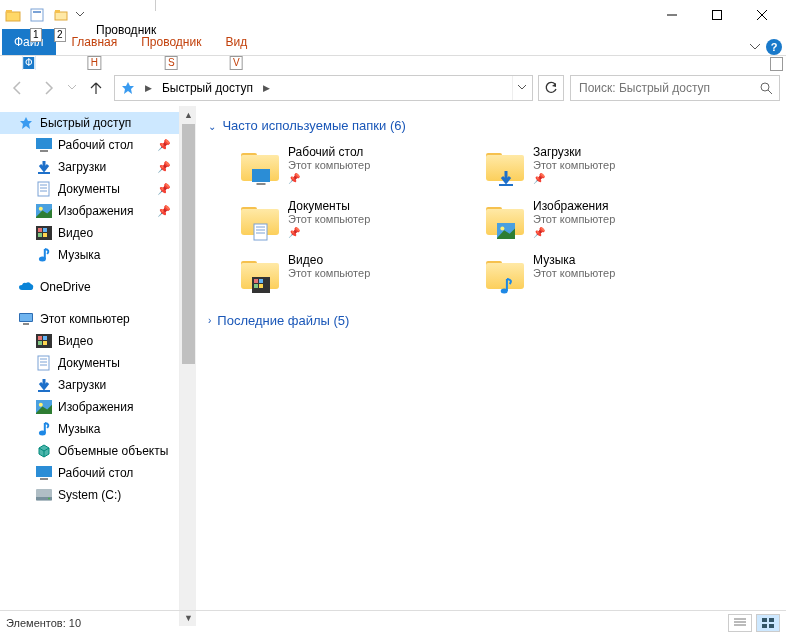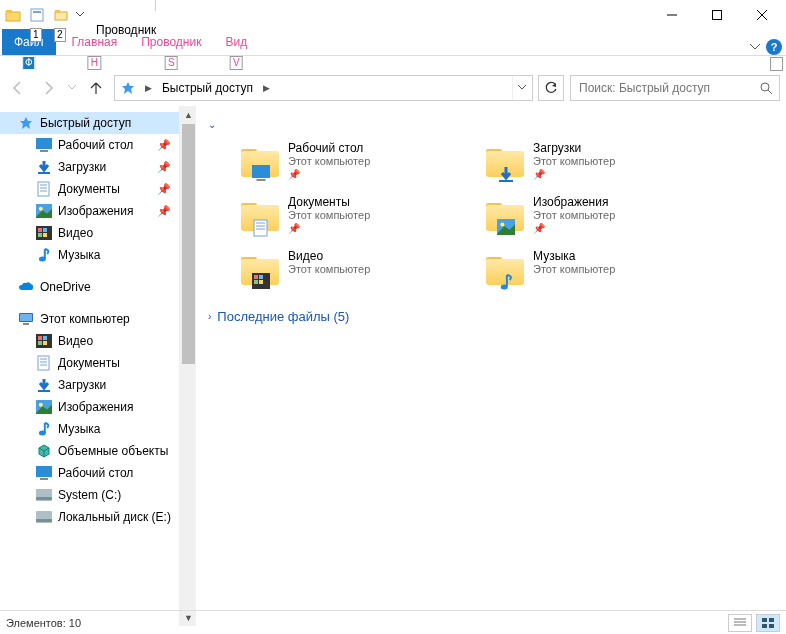--- a/index.html
+++ b/index.html
@@ -7,21 +7,21 @@
   .titlebar { height:30px; display:flex; align-items:center; padding:0 2px; }
   .qat { display:flex; align-items:center; gap:2px; }
   .qat-icon { width:22px; height:22px; display:flex; align-items:center; justify-content:center; position:relative; }
   .key-hint { position:absolute; bottom:-16px; left:4px; background:#fff; border:1px solid #999; font-size:10px; padding:0 2px; line-height:12px; z-index:10; }
   .title-wrap { display:flex; align-items:flex-end; gap:12px; margin-left:10px;flex-direction:column; }
   .title-sep { width:1px; height:18px; background:#ccc; }
   .title-text { font-size:12px; }
   .wincontrols { margin-left:auto; display:flex; }
   .wincontrols > div { width:45px; height:30px; display:flex; align-items:center; justify-content:center; font-size:12px; }
   .ribbon { height:26px; display:flex; align-items:flex-end; padding-left:2px; border-bottom:1px solid #ddd; }
-  .ribbon-tab { position:relative; height:26px; padding:0 12px; display:flex; align-items:center; font-size:12px; color:#ec4899; }
+  .ribbon-tab { position:relative; height:26px; padding:0 12px; display:flex; align-items:center; font-size:12px; color:#c2410c; }
   .ribbon-tab.file { background:#1979ca; color:#fff; margin-right:4px; }
   .ribbon-key { position:absolute; bottom:-15px; left:50%; transform:translateX(-50%); background:#fff; border:1px solid #999; font-size:10px; padding:0 2px; line-height:12px; z-index:10; }
   .ribbon-right { margin-left:auto; display:flex; align-items:center; gap:6px; padding-right:4px; }
   .expand-hint { width:16px; height:16px; background:#1979ca; color:#fff; border-radius:50%; font-size:11px; font-weight:bold; display:flex; align-items:center; justify-content:center; position:relative; }
   .addrbar { height:36px; display:flex; align-items:center; gap:6px; padding:4px 6px; margin-top:14px; }
   .nav-btn { width:24px; height:24px; display:flex; align-items:center; justify-content:center; color:#888; border-radius:2px; }
   .nav-btn.enabled { color:#333; }
   .addr-box { flex:1; height:26px; border:1px solid #ccc; display:flex; align-items:center; padding:0 2px; gap:2px; }
   .addr-part { display:flex; align-items:center; gap:4px; padding:0 4px; height:100%; }
   .addr-arrow { color:#555; font-size:9px; padding:0 4px; }
@@ -378,43 +378,34 @@
           <div class="tree-item indent">
             <span class="ticon">
               <svg width="16" height="12">
                 <rect x="0" y="0" width="16" height="12" fill="#b0bec5" rx="1"></rect>
                 <rect x="0" y="8" width="16" height="3" fill="#78909c"></rect>
                 <circle cx="13" cy="9.5" r="1" fill="#4caf50"></circle>
               </svg>
             </span>
             <span>System (C:)</span>
           </div>
-          <div class="tree-item indent">
-            <span class="ticon">
-              <svg width="16" height="12">
-                <rect x="0" y="0" width="16" height="12" fill="#b0bec5" rx="1"></rect>
-                <rect x="0" y="8" width="16" height="3" fill="#78909c"></rect>
-                <circle cx="13" cy="9.5" r="1" fill="#4caf50"></circle>
-              </svg>
-            </span>
-            <span>Локальный диск (E:)</span>
-          </div>
         </div>
       <div class="tree-spacer"></div>
     </div>
     <div class="tree-scroll">
       <div class="scroll-arrow top">▲</div>
       <div class="scroll-thumb"></div>
       <div class="scroll-arrow bottom">▼</div>
     </div>
   </div>
 
   <div class="main-content">
     <div class="group-header">
       <span class="group-arrow">⌄</span>
+      <span>Часто используемые папки (6)</span>
     </div>
     <div class="folders-grid" id="frequent-grid">
         <div class="folder-item">
     <div class="folder-big-icon">
       <div class="folder-tab"></div>
             <div class="folder-shape"></div>
       <div class="folder-overlay">
               <svg width="18" height="16">
                 <rect x="0" y="0" width="18" height="13" fill="#2b8dd6"></rect>
                 <rect x="4.5" y="14" width="9" height="2" fill="#888"></rect>

